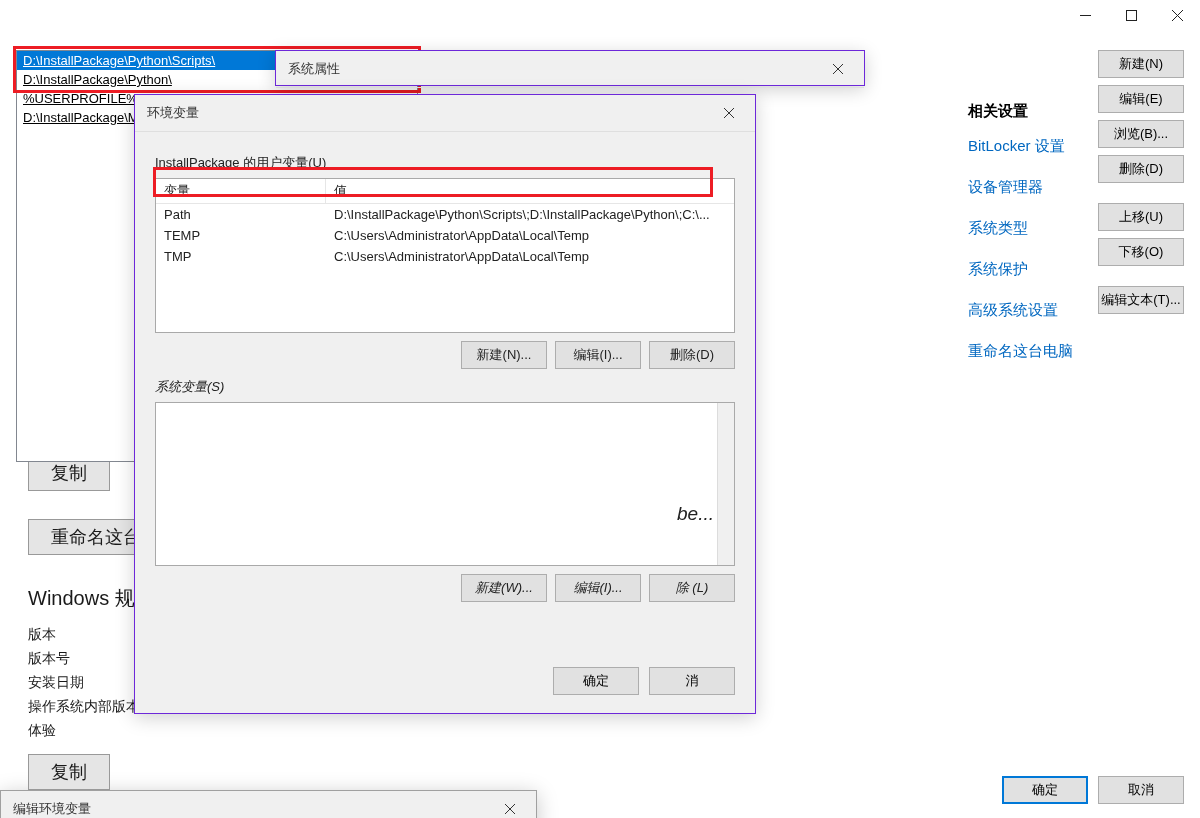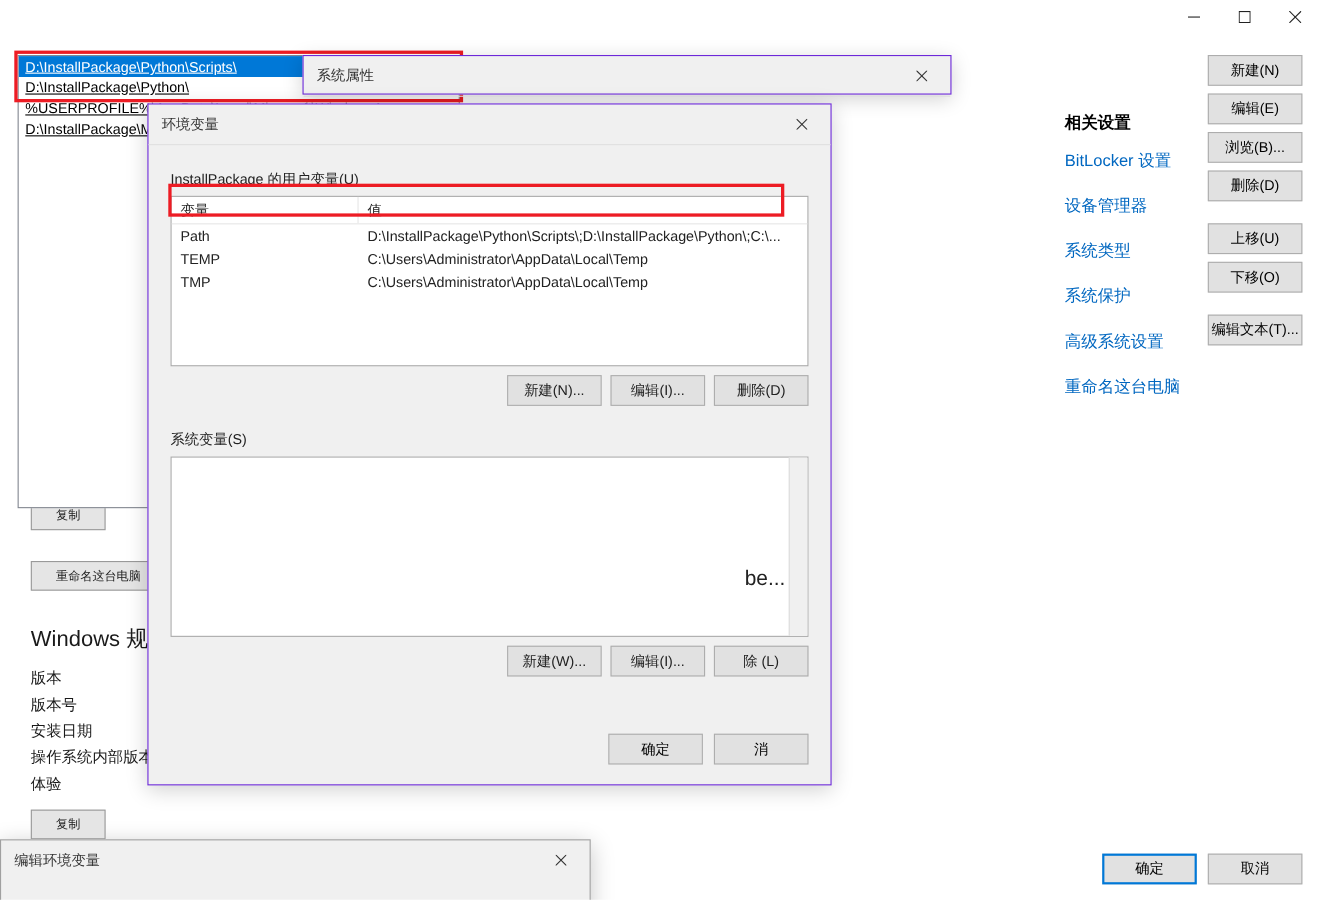--- a/index.html
+++ b/index.html
@@ -11,21 +11,21 @@
     .chrome-btn svg { width: 11px; height: 11px; }
 
     
     .about-page { padding: 56px 0 0 28px; color: #1a1a1a; }
     .about-title { font-size: 30px; font-weight: 400; }
     .about-sub { font-size: 15px; margin-top: 16px; font-weight: 600; }
     .about-link { color: #0067c0; font-size: 15px; margin-top: 18px; display: block; }
     .section-title { font-size: 15px; font-weight: 600; margin-top: 28px; }
     .subsection { font-size: 16px; font-weight: 600; margin-top: 18px; }
     .spec-item { font-size: 14px; color: #1a1a1a; margin-top: 6px; }
-    .btn-gray { background: #e5e5e5; border: 1px solid #999; padding: 5px 22px; font-size: 11px; margin-top: 14px; display: inline-block; cursor: pointer; }
+    .btn-gray { background: #e5e5e5; border: 1px solid #999; padding: 5px 22px; font-size: 18px; margin-top: 14px; display: inline-block; cursor: pointer; }
 
     .related-panel { position: absolute; right: 32px; top: 102px; width: 200px; }
     .related-title { font-size: 15px; font-weight: 600; margin-bottom: 16px; }
     .related-link { color: #0067c0; font-size: 15px; display: block; margin-bottom: 22px; cursor: pointer; }
 
     
     .dialog { position: absolute; background: #f0f0f0; border: 1px solid #6d28d9; box-shadow: 0 4px 18px rgba(0,0,0,0.18); }
     .dialog-title { padding: 8px 12px; font-size: 13px; color: #333; border-bottom: 1px solid #dfdfdf; display: flex; justify-content: space-between; align-items: center; }
     .dialog-close { cursor: pointer; width: 28px; height: 20px; display: flex; align-items: center; justify-content: center; }
     .dialog-close svg { width: 10px; height: 10px; }
@@ -40,21 +40,21 @@
     .env-table { border: 1px solid #a9a9a9; background: #fff; width: 100%; height: 155px; font-size: 13px; }
     .env-th { display: flex; border-bottom: 1px solid #e6e6e6; }
     .env-th div { padding: 3px 8px; }
     .env-th .c1 { width: 170px; border-right: 1px solid #e6e6e6; }
     .env-row { display: flex; cursor: pointer; }
     .env-row div { padding: 3px 8px; white-space: nowrap; overflow: hidden; }
     .env-row .c1 { width: 170px; }
     .env-row .c2 { flex: 1; }
     .env-btn-row { display: flex; justify-content: flex-end; gap: 8px; margin-top: 8px; }
     .win-btn { background: #e1e1e1; border: 1px solid #adadad; padding: 4px 0; width: 86px; font-size: 13px; text-align: center; cursor: pointer; }
-    .sys-section { margin-top: 22px; }
+    .sys-section { margin-top: 9px; font-style: italic; }
     .sys-table { border: 1px solid #a9a9a9; background: #fff; width: 100%; height: 164px; position: relative; }
     .sys-scroll { position: absolute; right: 0; top: 0; bottom: 0; width: 17px; background: #f0f0f0; border-left: 1px solid #dcdcdc; }
     .bottom-btns { position: absolute; bottom: 18px; right: 20px; display: flex; gap: 10px; }
 
     .red-box-overlay { border: 3px solid #ed1c24; position: absolute; pointer-events: none; }
 
     
     .edit-dialog { left: 152px; top: 256px; width: 537px; height: 524px; z-index: 3; background: #f0f0f0; border: 1px solid #a0a0a0; box-shadow: 0 4px 20px rgba(0,0,0,0.22); }
     .edit-list { position: absolute; left: 16px; top: 50px; width: 402px; height: 412px; background: #fff; border: 1px solid #828790; font-size: 13px; overflow: hidden; }
     .edit-item { padding: 2px 6px; white-space: nowrap; cursor: pointer; text-decoration: underline; }

